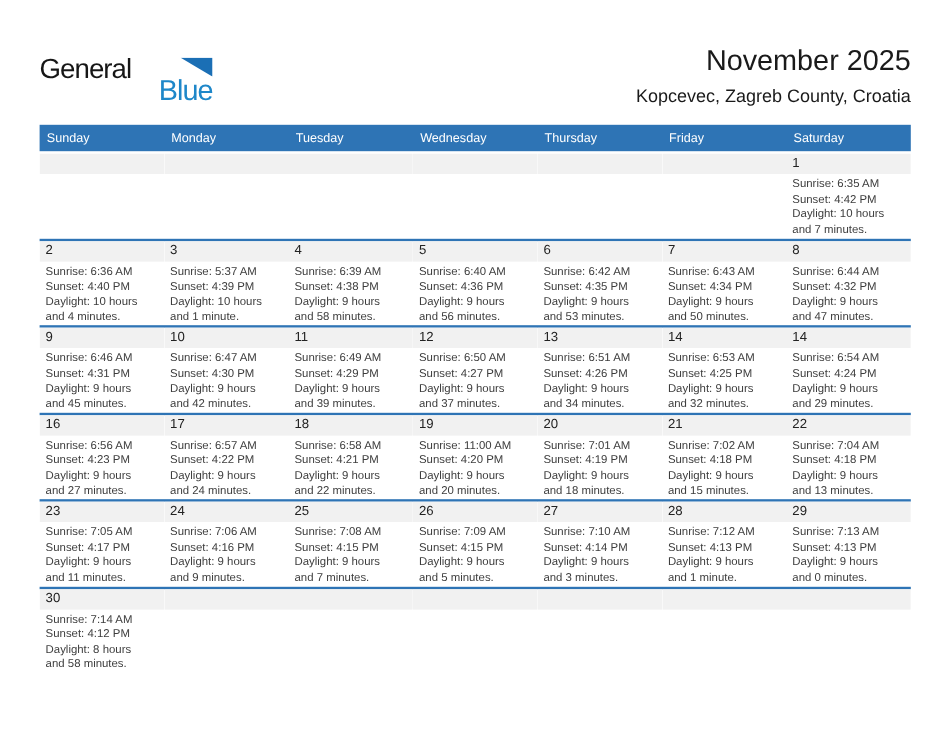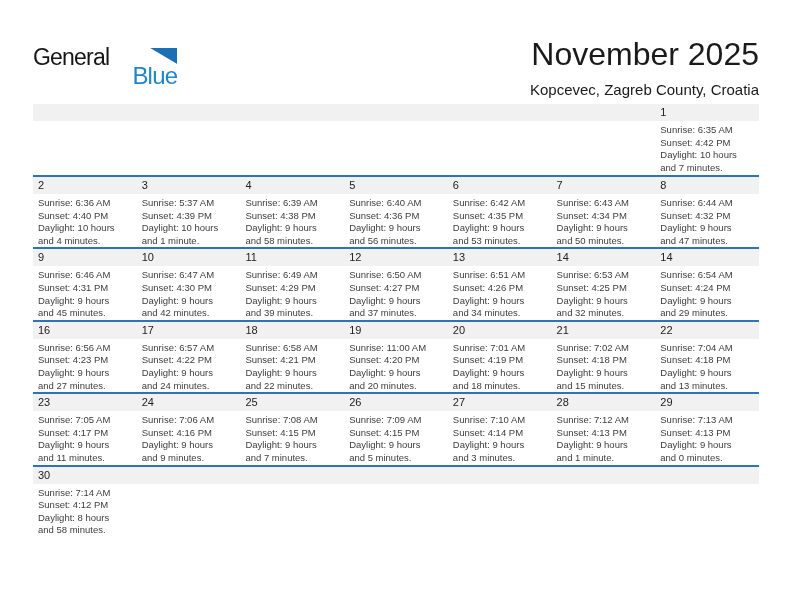--- a/index.html
+++ b/index.html
@@ -19,21 +19,21 @@
   .page{padding:0 33px;}
   .top{display:flex;justify-content:space-between;margin-top:38px;height:54px;}
   .logo{margin-top:8px;display:inline-block;}
   .logo-row1{display:flex;align-items:flex-start;line-height:1;gap:40px;}
   .logo-general{font-size:23px;color:#161616;letter-spacing:-0.8px;line-height:1;}
   .logo-triangle{width:27px;height:16px;background:var(--logo-triangle);
     clip-path:polygon(0 0,100% 0,100% 100%);margin-left:1px;margin-top:2px;}
   .logo-row2{text-align:right;line-height:1;margin-top:-5px;}
   .logo-blue{font-size:24px;color:var(--logo-blue-text);letter-spacing:-0.8px;}
   .title-block{text-align:right;}
-  .page-title{font-size:32px;color:var(--text-dark);line-height:1.05;font-weight:400;}
+  .page-title{font-size:24px;color:var(--text-dark);line-height:1.05;font-weight:400;}
   .page-subtitle{font-size:15px;color:var(--text-dark);margin-top:9px;font-weight:400;}
   .calendar{margin-top:12px;}
   .cal-header{display:grid;grid-template-columns:repeat(7,1fr);background:var(--header-blue);
     height:22px;align-items:center;}
   .cal-header .wd{color:#ffffff;font-size:10.5px;padding-left:6px;white-space:nowrap;overflow:hidden;}
   .week{display:grid;grid-template-columns:repeat(7,1fr);border-top:2px solid var(--header-blue);
     min-height:71px;}
   .week.first{border-top:none;margin-top:2px;}
   .cell{overflow:hidden;}
   .cell .num{height:17px;line-height:17px;background:var(--band-gray);
@@ -55,20 +55,29 @@
         <span class="logo-blue">Blue</span>
       </div>
     </div>
     <div class="title-block">
       <div class="page-title">November 2025</div>
       <div class="page-subtitle">Kopcevec, Zagreb County, Croatia</div>
     </div>
   </div>
 
   <div class="calendar">
+    <div class="cal-header">
+      <div class="wd">Sunday</div>
+      <div class="wd">Monday</div>
+      <div class="wd">Tuesday</div>
+      <div class="wd">Wednesday</div>
+      <div class="wd">Thursday</div>
+      <div class="wd">Friday</div>
+      <div class="wd">Saturday</div>
+    </div>
     <div>
         <div class="week first">
           <div class="cell">
             <div class="num"></div>
             <div class="details"></div>
           </div>
           <div class="cell">
             <div class="num"></div>
             <div class="details"></div>
           </div>

